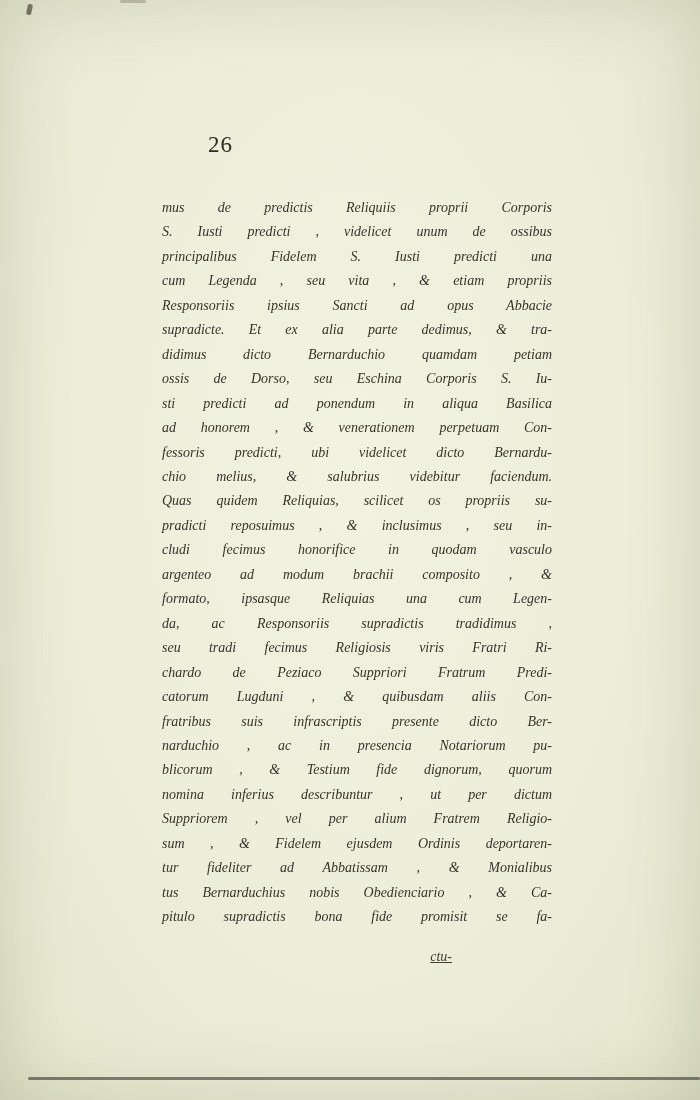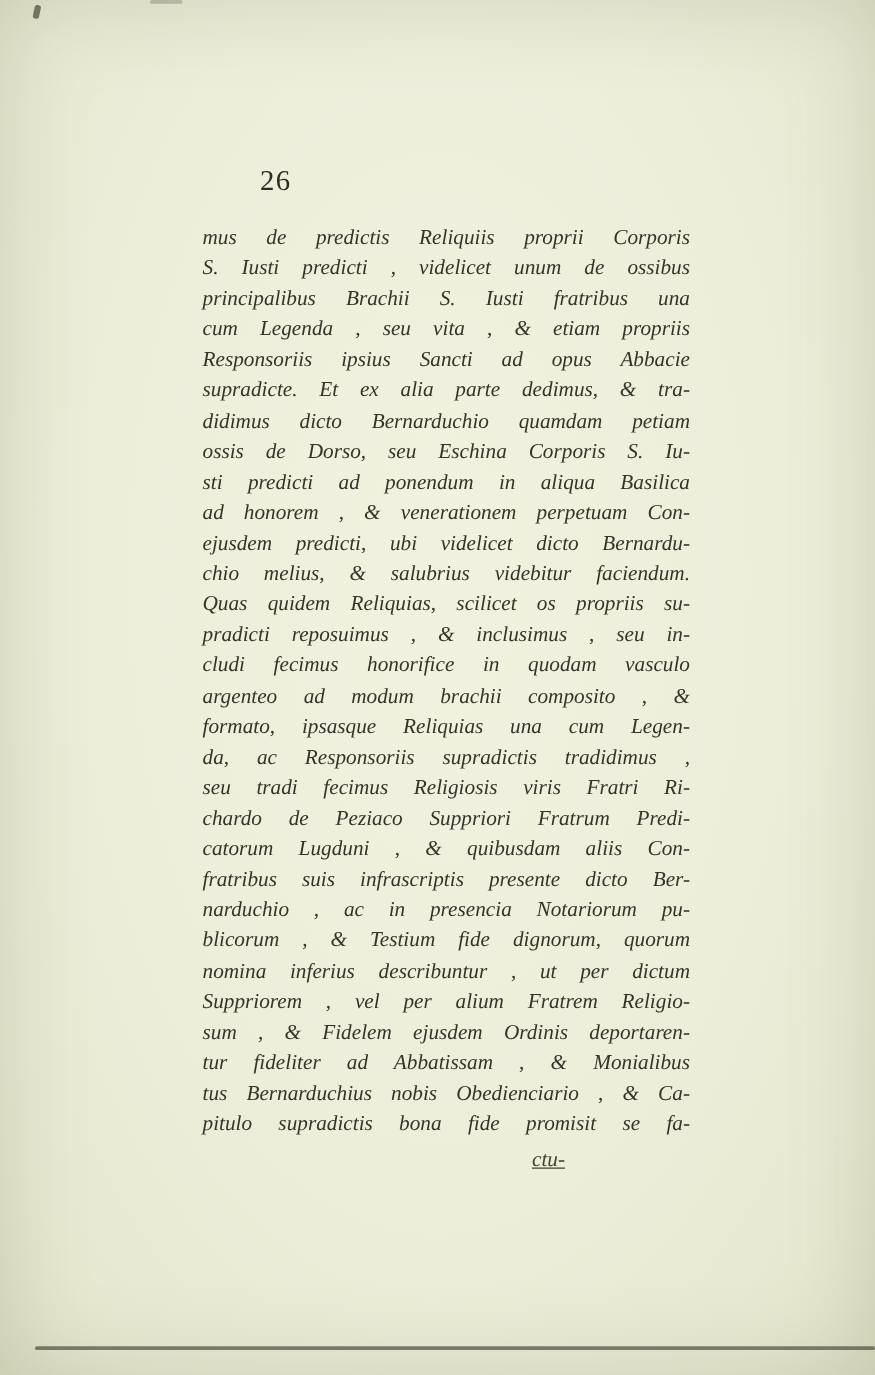--- a/index.html
+++ b/index.html
@@ -26,36 +26,36 @@
     top: 132px;
     font-size: 23px;
     font-style: normal;
     color: #2f2b23;
     letter-spacing: 1px;
     margin-left: 23px;
   }
   .textblock {
     position: absolute;
     left: 162px;
-    top: 178px;
+    top: 196px;
     width: 390px;
     color: #38332a;
     font-style: italic;
-    font-size: 17px;
+    font-size: 14px;
     line-height: 24.45px;
   }
   .line {
     text-align: justify;
     text-align-last: justify;
     white-space: normal;
   }
   .catchword {
     text-align: right;
     padding-right: 100px;
-    margin-top: 4px;
+    margin-top: 15px;
     color: #454034;
     text-decoration: underline;
   }
   .bottom-edge {
     position: absolute;
     left: 28px;
     right: 0;
     top: 1077px;
     height: 3px;
     background: #57554a;
@@ -89,29 +89,29 @@
 
 <div class="page">
   <div class="speck-1"></div>
   <div class="speck-2"></div>
 
   <div class="pagenum">26</div>
 
   <div class="textblock">
     <div class="line">mus de predictis Reliquiis proprii Corporis</div>
     <div class="line">S. Iusti predicti , videlicet unum de ossibus</div>
-    <div class="line">principalibus Brachii S. Iusti fratribus una</div>
+    <div class="line">principalibus Fidelem S. Iusti predicti una</div>
     <div class="line">cum Legenda , seu vita , &amp; etiam propriis</div>
     <div class="line">Responsoriis ipsius Sancti ad opus Abbacie</div>
     <div class="line">supradicte. Et ex alia parte dedimus, &amp; tra-</div>
     <div class="line">didimus dicto Bernarduchio quamdam petiam</div>
     <div class="line">ossis de Dorso, seu Eschina Corporis S. Iu-</div>
     <div class="line">sti predicti ad ponendum in aliqua Basilica</div>
     <div class="line">ad honorem , &amp; venerationem perpetuam Con-</div>
-    <div class="line">ejusdem predicti, ubi videlicet dicto Bernardu-</div>
+    <div class="line">fessoris predicti, ubi videlicet dicto Bernardu-</div>
     <div class="line">chio melius, &amp; salubrius videbitur faciendum.</div>
     <div class="line">Quas quidem Reliquias, scilicet os propriis su-</div>
     <div class="line">pradicti reposuimus , &amp; inclusimus , seu in-</div>
     <div class="line">cludi fecimus honorifice in quodam vasculo</div>
     <div class="line">argenteo ad modum brachii composito , &amp;</div>
     <div class="line">formato, ipsasque Reliquias una cum Legen-</div>
     <div class="line">da, ac Responsoriis supradictis tradidimus ,</div>
     <div class="line">seu tradi fecimus Religiosis viris Fratri Ri-</div>
     <div class="line">chardo de Peziaco Suppriori Fratrum Predi-</div>
     <div class="line">catorum Lugduni , &amp; quibusdam aliis Con-</div>

